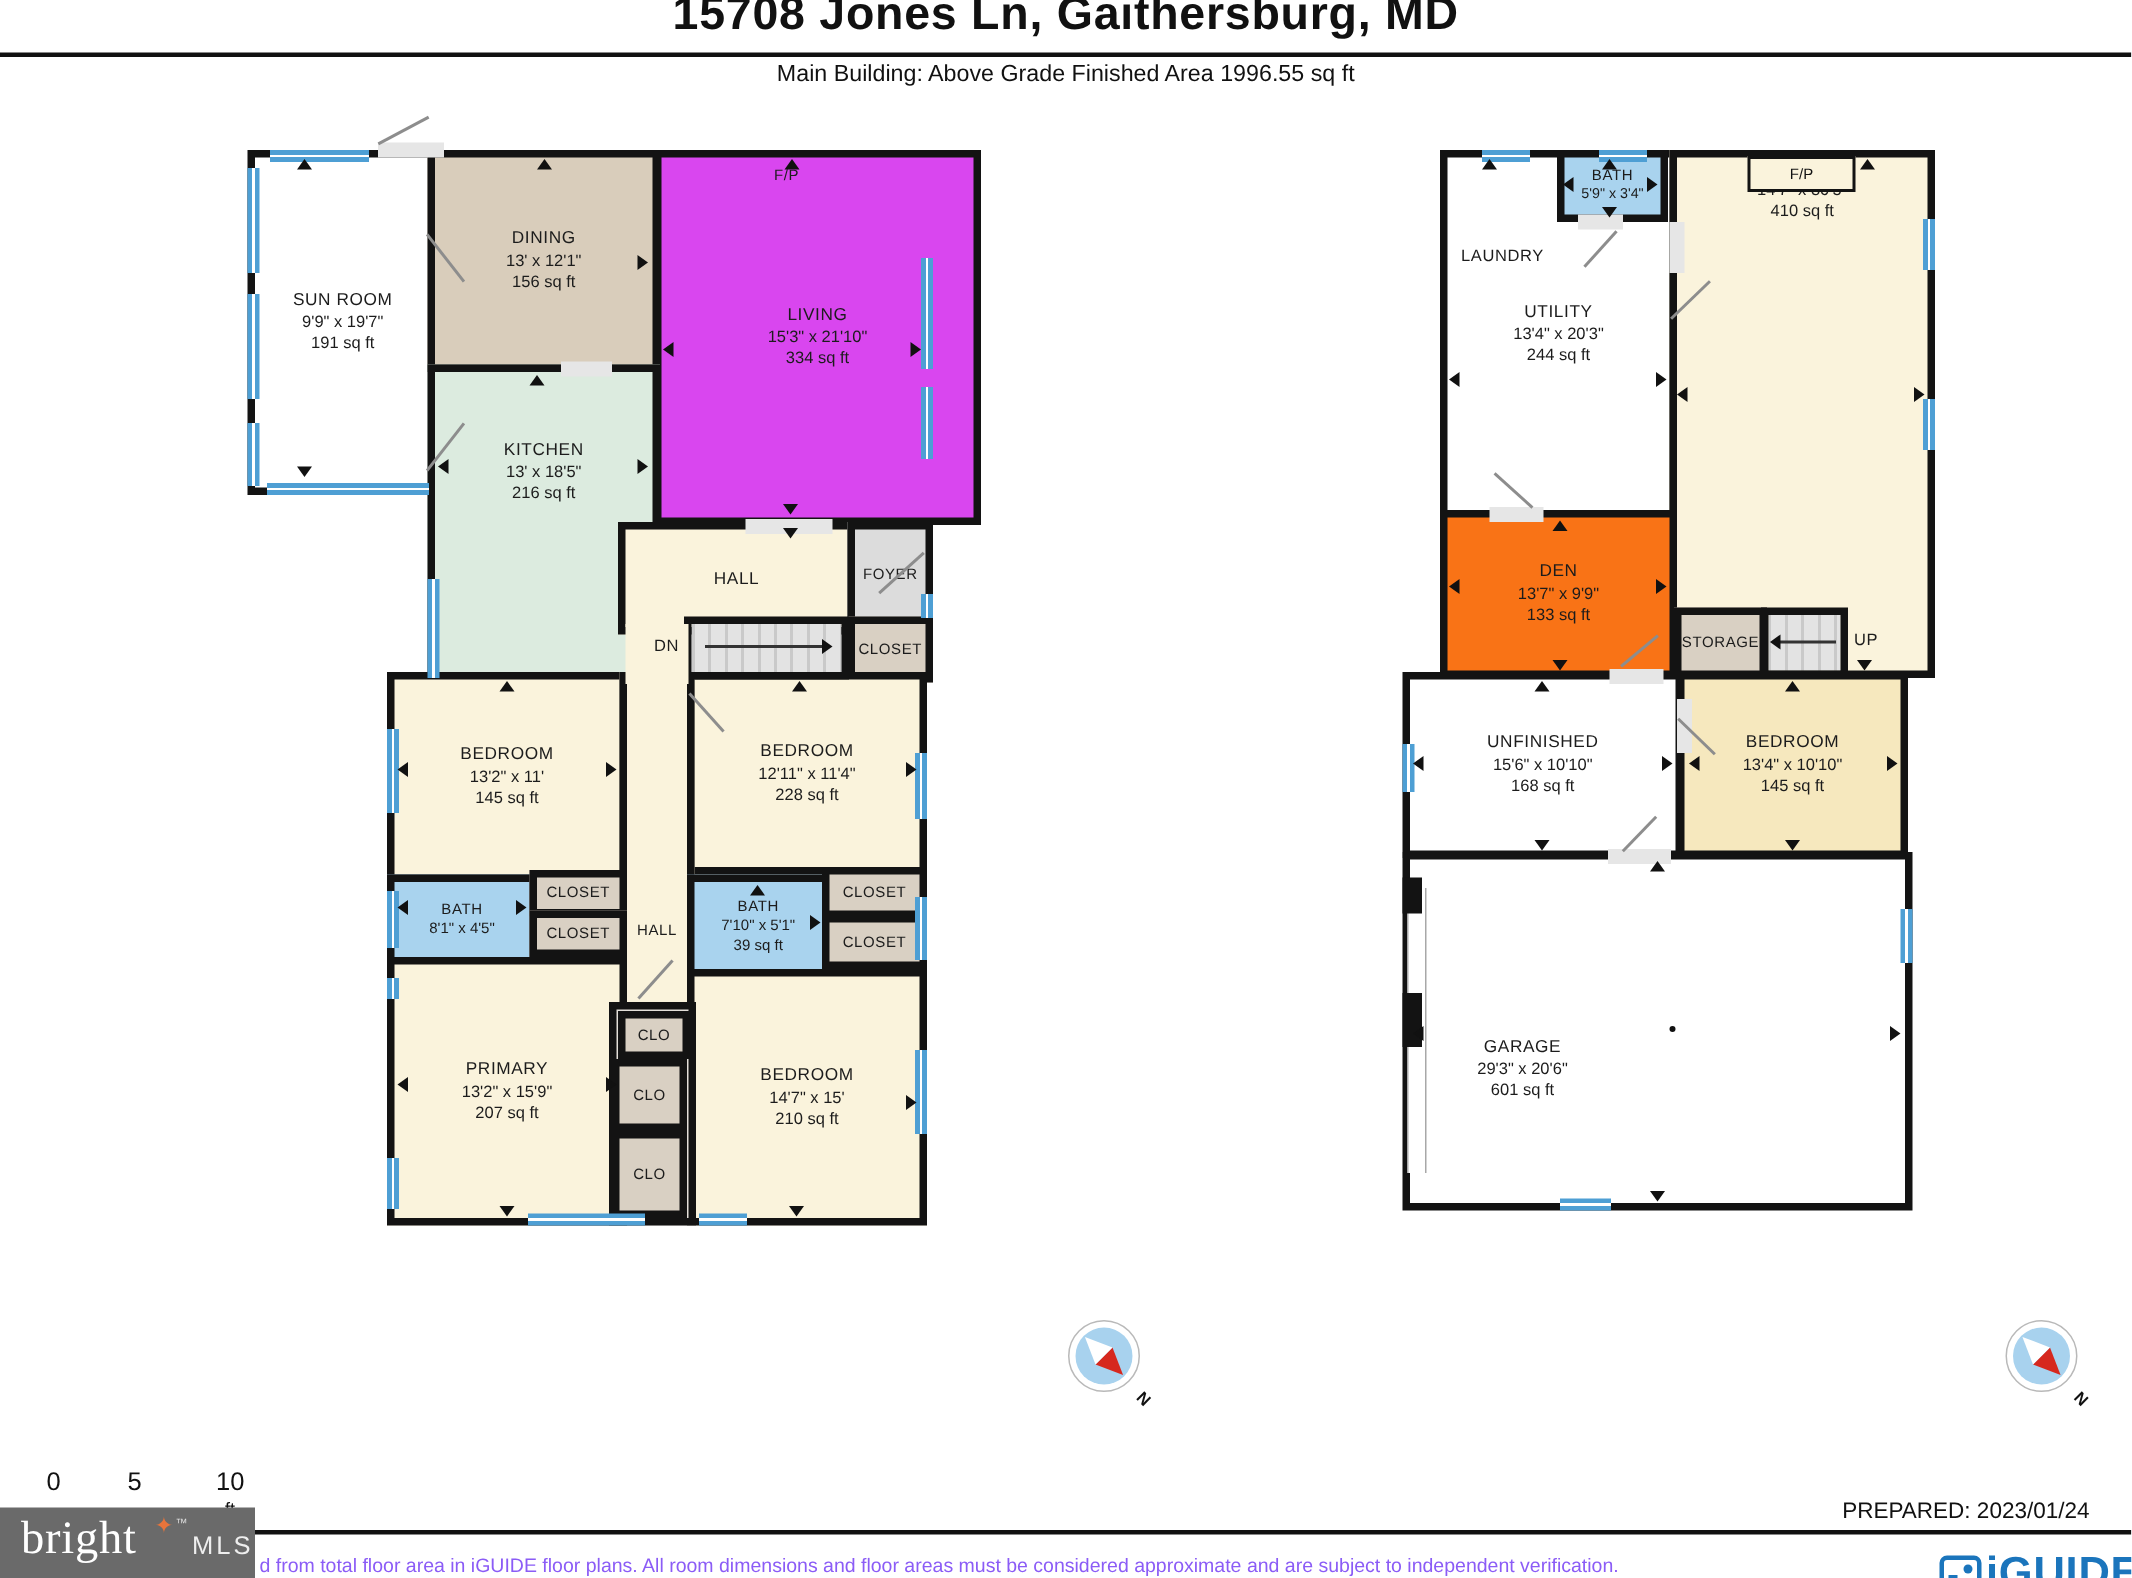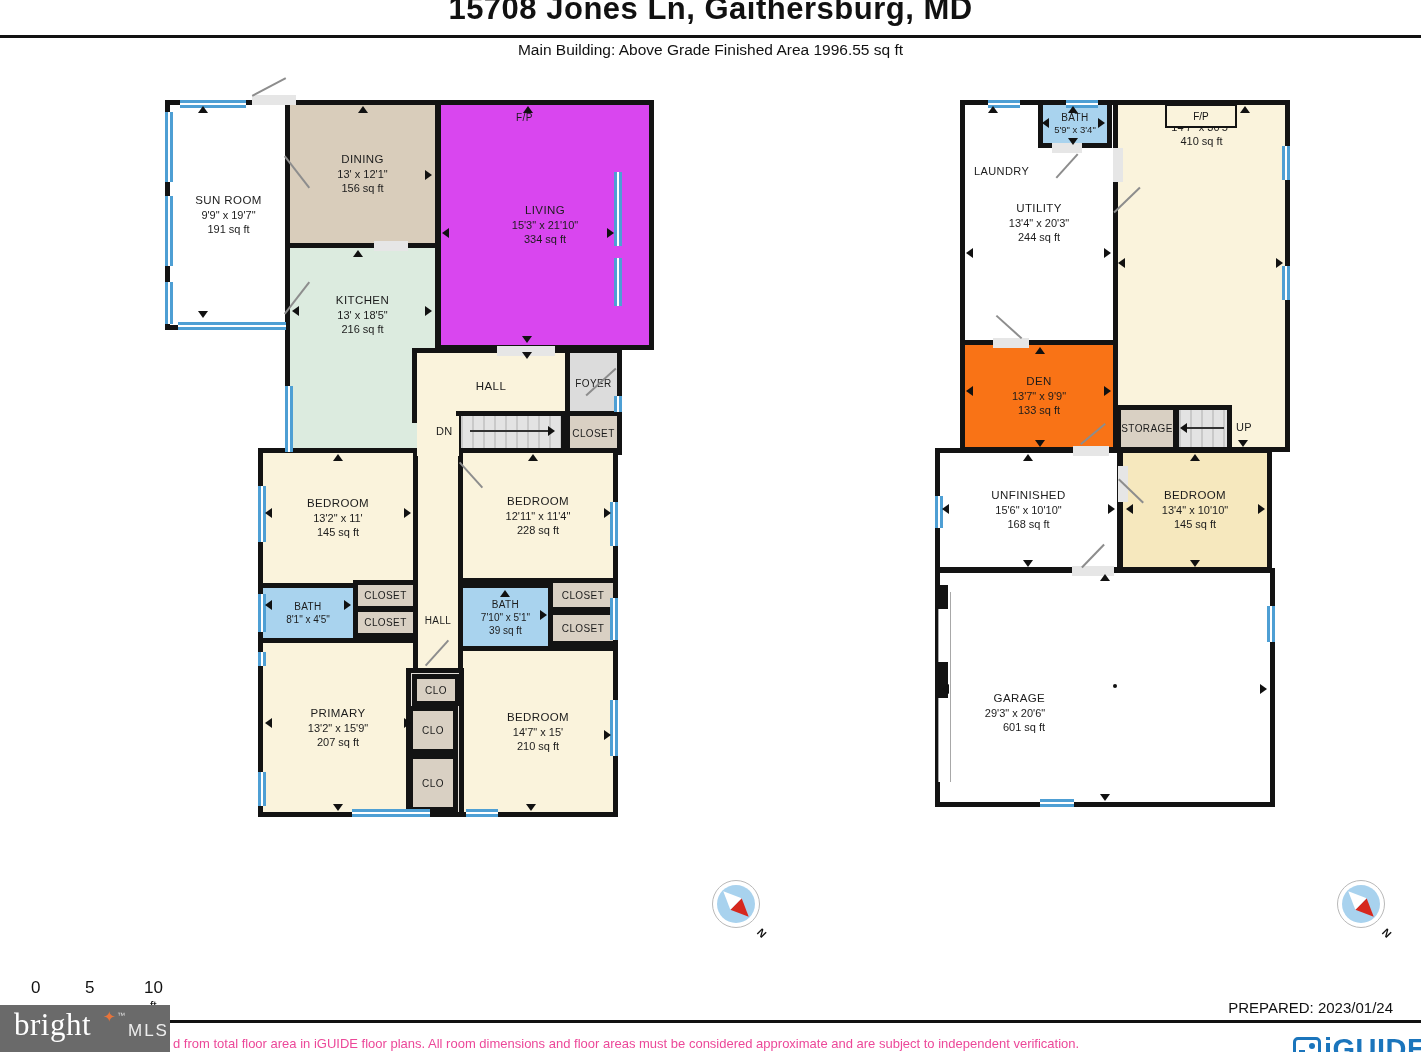--- a/index.html
+++ b/index.html
@@ -43,21 +43,21 @@
   
   #scale0,#scale5,#scale10{position:absolute;top:978px;font-size:17px;}
   #scaleft{position:absolute;left:150px;top:999px;font-size:12px;}
   #bright-box{position:absolute;left:0;top:1005px;width:170px;height:47px;background:#6a6a6a;z-index:8;}
   .b-word{position:absolute;left:14px;top:2px;color:#fff;font-size:31px;letter-spacing:.5px;font-family:"Liberation Serif",serif;}
   .b-star{position:absolute;left:103px;top:3px;color:#E8743B;font-size:15px;}
   .b-tm{position:absolute;left:117px;top:6px;color:#ddd;font-size:8px;}
   .b-mls{position:absolute;left:128px;top:16px;color:#eee;font-size:17px;letter-spacing:2px;}
   #footline{position:absolute;left:0;top:1020px;width:100%;height:3px;background:#111;z-index:7;}
   #prepared{position:absolute;right:28px;top:999px;font-size:15px;}
-  #disclaimer{position:absolute;left:173px;top:1036px;width:1110px;font-size:13px;color:#ec4899;}
+  #disclaimer{position:absolute;left:173px;top:1036px;width:1110px;font-size:13px;color:#8b5cf6;}
   #iguide{position:absolute;left:1293px;top:1033px;z-index:8;display:flex;align-items:center;}
   .ig-icon{width:22px;height:19px;border:3px solid #1B75BC;border-radius:5px;position:relative;background:#fff;margin-right:3px;}
   .ig-sq{position:absolute;left:3px;bottom:3px;width:6px;height:6px;background:#1B75BC;}
   .ig-ci{position:absolute;right:3px;top:3px;width:6px;height:6px;border-radius:50%;background:#1B75BC;}
   .ig-text{color:#1B75BC;font-size:29px;font-weight:bold;letter-spacing:.5px;}
   .caption{position:absolute;width:320px;text-align:center;z-index:2;}
   .cap-t{font-size:15px;font-weight:bold;}
   .cap-a{font-size:15px;}
   .fp-box{position:absolute;box-sizing:border-box;border:2px solid #131313;background:#FAF3DC;z-index:4;display:flex;align-items:center;justify-content:center;font-size:10px;}
   .garage-door{position:absolute;background:#fff;border-left:1.5px solid #a8a8a8;border-right:1.5px solid #a8a8a8;z-index:4;}
@@ -319,21 +319,21 @@
     </div>
 
     <div class="room" style="left:1118px;top:448px;width:154px;height:124px;background:#F6E8BE;">
       <div class="rl">
           <div class="rname">BEDROOM</div>
       <div class="rdim">13'4" x 10'10"</div>
       <div class="rdim">145 sq ft</div>
         </div>
     </div>
 
-    <div class="room" style="left:935px;top:568px;width:340px;height:239px;background:#fff;align-items:flex-start;text-align:right;">
+    <div class="room" style="left:935px;top:568px;width:340px;height:239px;background:#fff;align-items:flex-start;">
       <div class="rl" style="margin-top:118px;margin-right:180px;">
           <div class="rname">GARAGE</div>
       <div class="rdim">29'3" x 20'6"</div>
       <div class="rdim">601 sq ft</div>
         </div>
     </div>
     <div class="dot" style="left:1113px;top:684px;"></div>
     <div class="garage-door" style="left:938px;top:592px;width:11px;height:190px;"></div>
     <div class="stub" style="left:935px;top:585px;width:13px;height:24px;"></div>
     <div class="stub" style="left:935px;top:662px;width:13px;height:36px;"></div>

